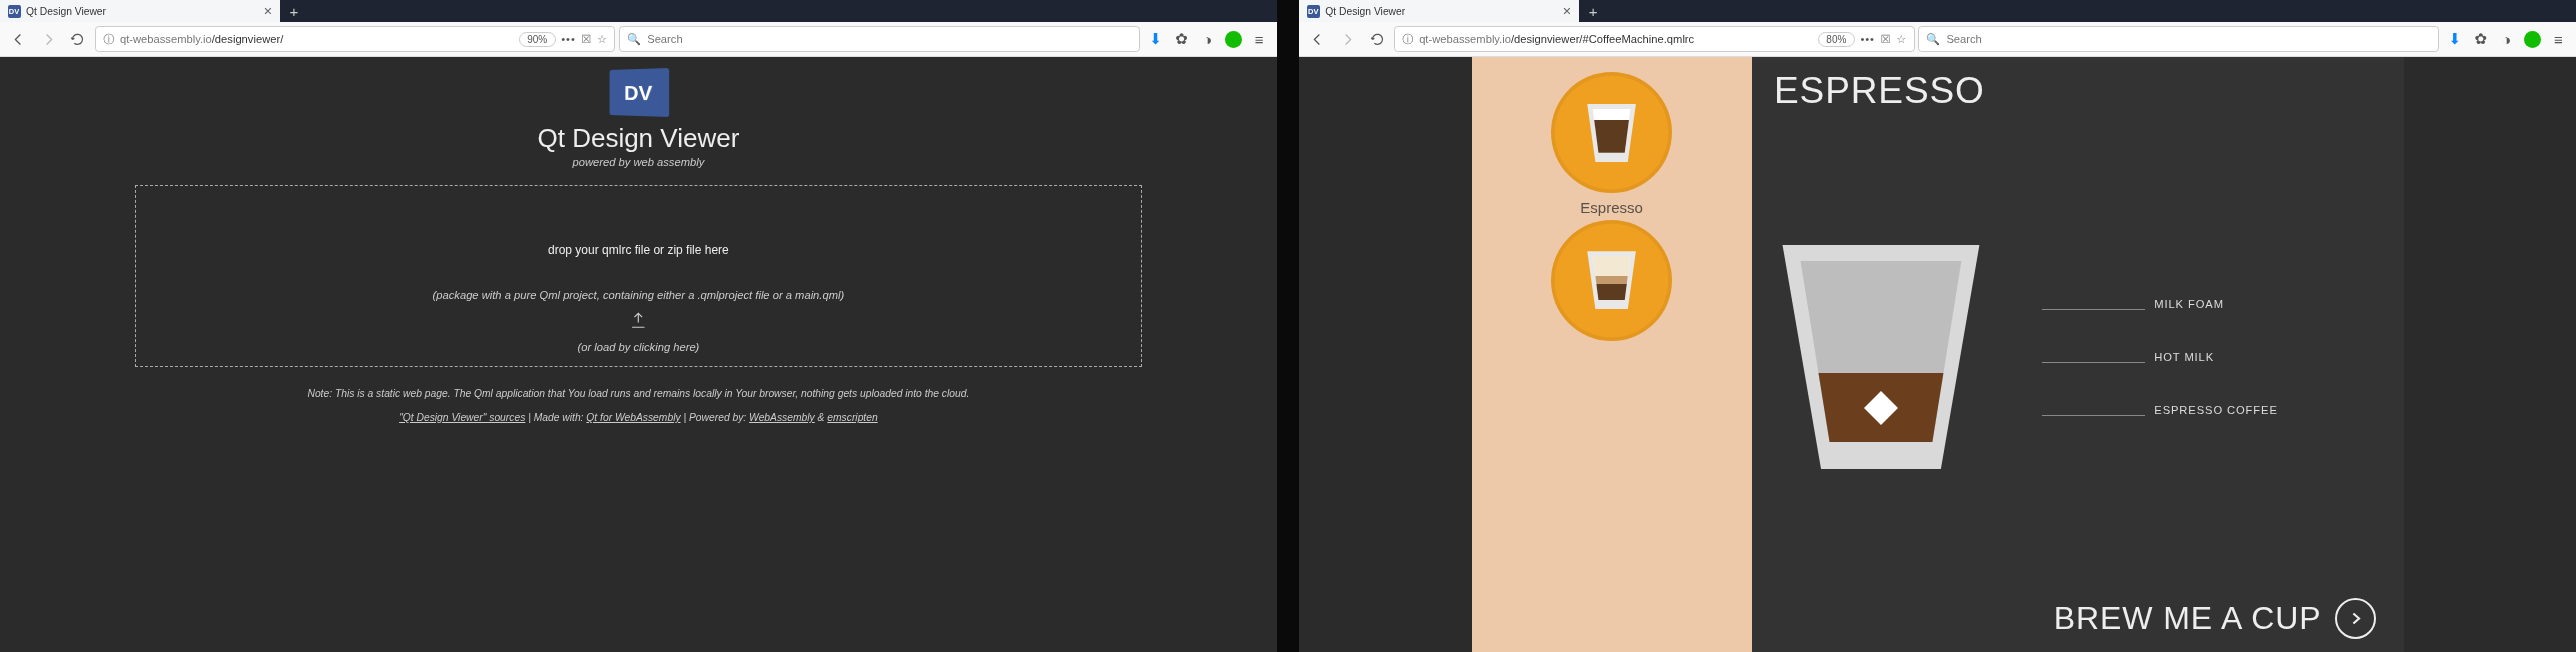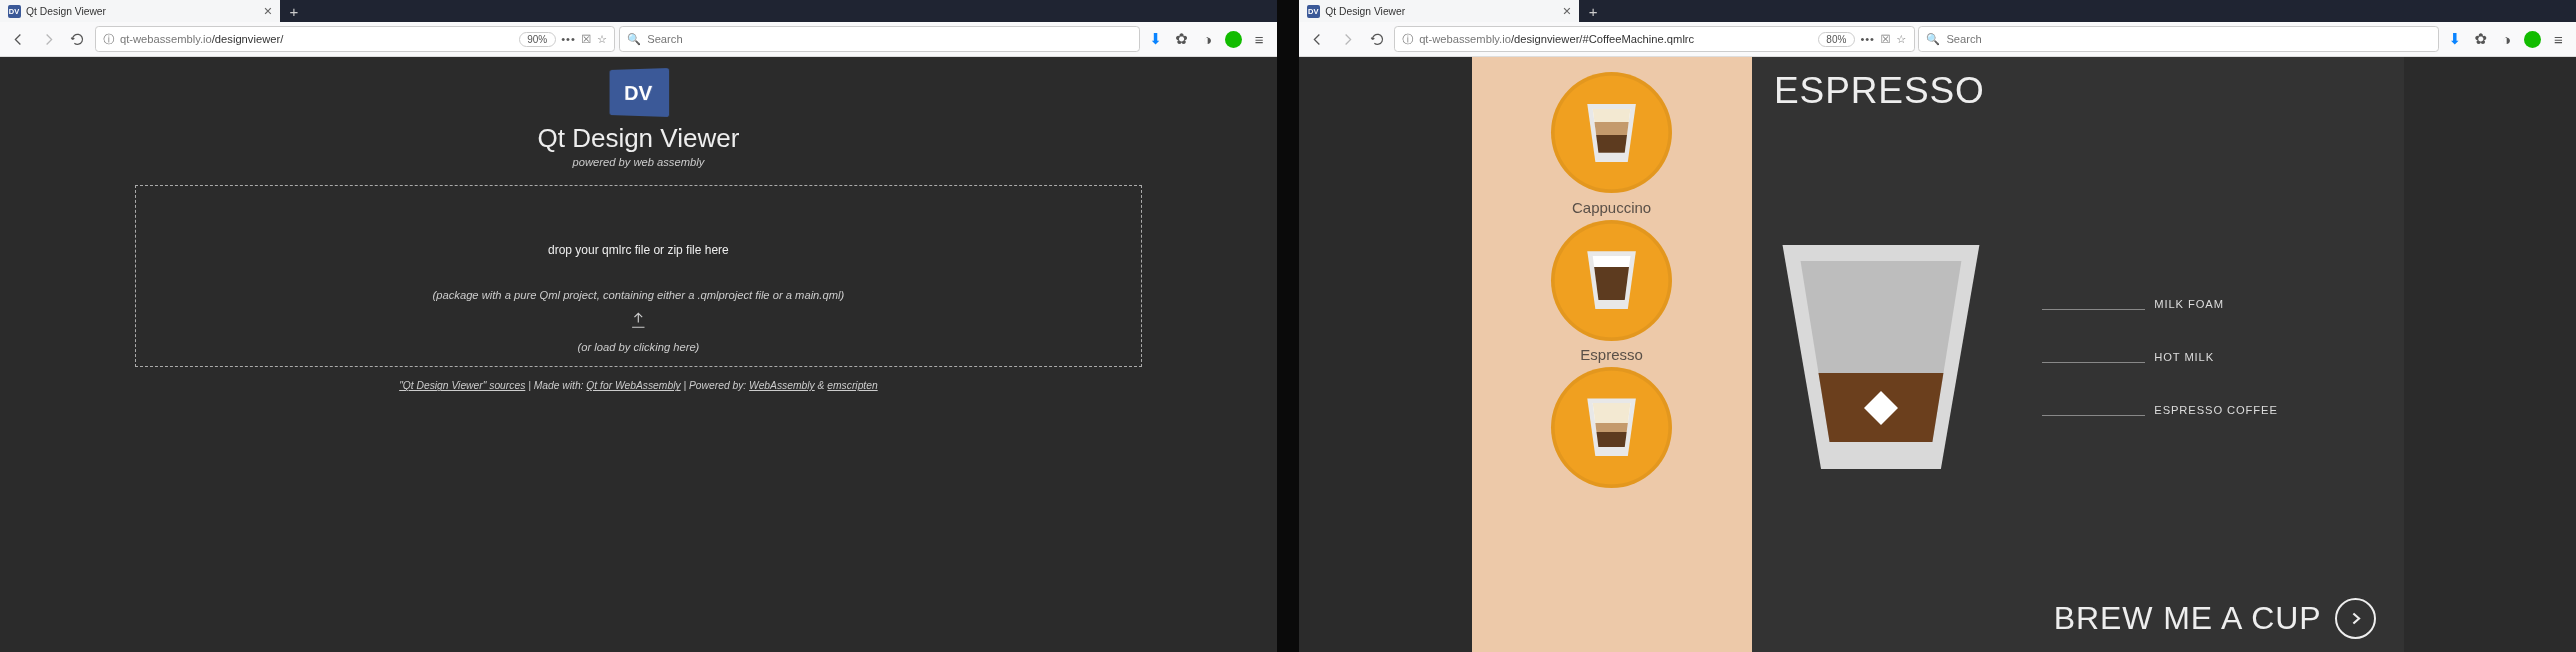--- a/index.html
+++ b/index.html
@@ -137,20 +137,21 @@
       <div class="dv-title">Qt Design Viewer</div>
       <div class="dv-sub">powered by web assembly</div>
       <div class="dropzone">
         <div class="dz-line1">drop your qmlrc file or zip file here</div>
         <div class="dz-line2">(package with a pure Qml project, containing either a .qmlproject file or a main.qml)</div>
         <div class="dz-icon"><svg width="18.6" height="18.6" viewBox="0 0 24 24">
               <path d="M12 3v12M7 8l5-5 5 5M4 21h16" fill="none" stroke="currentColor" stroke-width="1.5"></path>
             </svg></div>
         <div class="dz-line3">(or load by clicking here)</div>
       </div>
+      <div class="note">Note: This is a static web page. The Qml application that You load runs and remains locally in Your browser, nothing gets uploaded into the cloud.</div>
       <div class="made">
         <span class="u">"Qt Design Viewer" sources</span><span> | Made with: </span><span class="u">Qt for WebAssembly</span><span> | Powered by: </span><span class="u">WebAssembly</span><span> &amp; </span><span class="u">emscripten</span>
       </div>
     </div>
   </div>
 </div>
 
 <div class="window w2">
   <div class="titlebar">
     <div class="tab">
@@ -195,33 +196,20 @@
       <div class="tb-btn">◑</div>
       <div class="tb-btn">
           <div class="ri-green"></div>
         </div>
       <div class="tb-btn">≡</div>
     </div>
   </div>
   <div class="content">
     <div class="coffee-app">
       <div class="cf-sidebar">
-        <div class="cf-item">
-          <div class="cf-circle">
-            <div class="cf-cup-small">
-                <div class="cup-body"></div>
-                <div class="cup-inner">
-                  <div class="layer-foam"></div>
-                  <div class="layer-milk"></div>
-                  <div class="layer-coffee"></div>
-                </div>
-              </div>
-          </div>
-          <div class="cf-label">Cappuccino</div>
-        </div>
         <div class="cf-item">
           <div class="cf-circle">
             <div class="cf-cup-small esp">
                 <div class="cup-body"></div>
                 <div class="cup-inner">
                   <div class="layer-foam"></div>
                   <div class="layer-coffee"></div>
                 </div>
               </div>
           </div>

